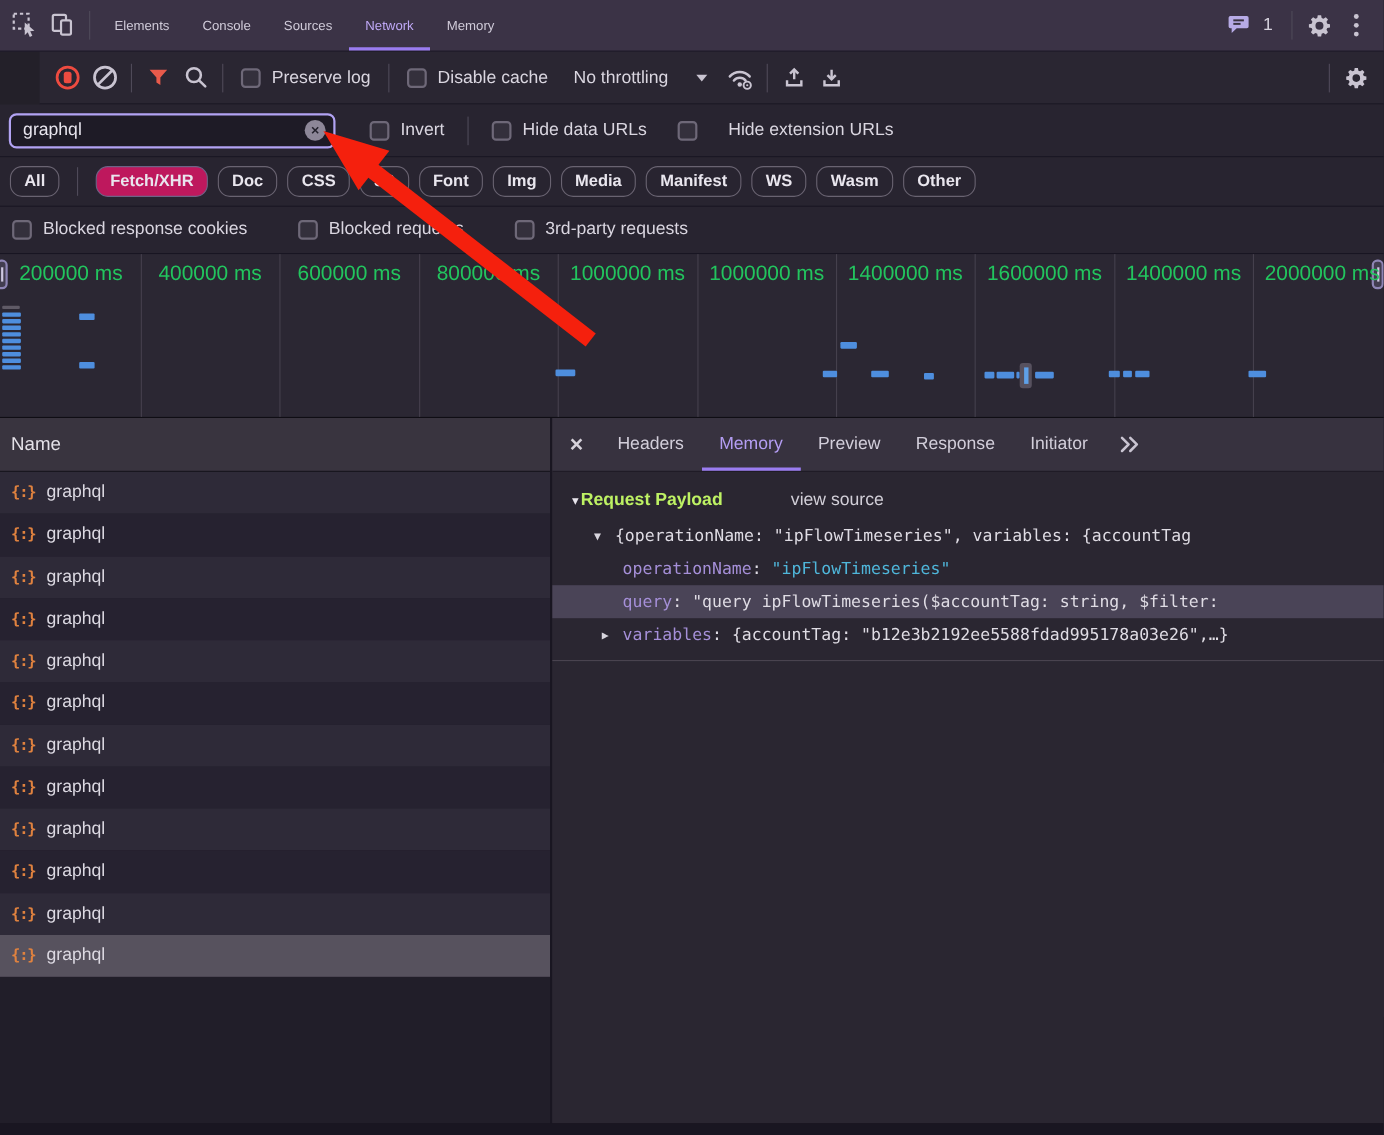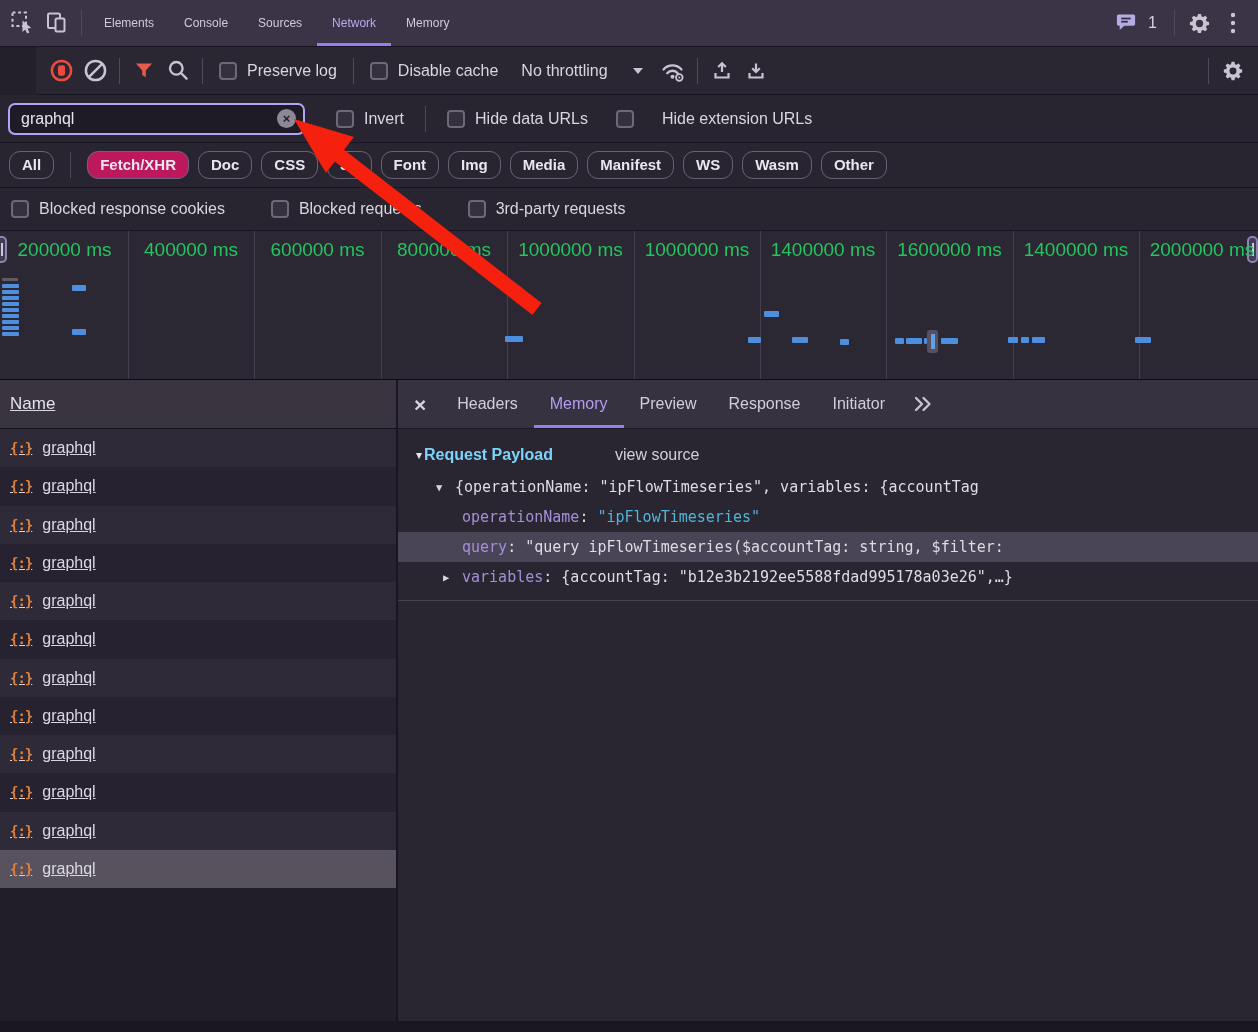--- a/index.html
+++ b/index.html
@@ -49,38 +49,38 @@
   .tick { position:absolute; top:8px; transform:translateX(-50%); font-size:19px; color:#22c55e; white-space:nowrap; }
   .mark { position:absolute; border-radius:1px; }
   .mark.gray { background:#5f5a66 !important; }
   .marker-box { position:absolute; background:#57515f; border-radius:3px; display:flex; align-items:center; justify-content:center; }
   .marker-box i { display:block; width:4px; height:15px; background:#5fa0e8; }
   .handle { position:absolute; top:5px; width:11px; height:27px; background:#423d50; border:2px solid #8e85b5; border-radius:5px; display:flex; align-items:center; justify-content:center; }
   .handle i { width:2px; height:13px; background:#cfc8e2; }
 
   
   .main { position:absolute; top:380px; left:0; right:0; bottom:0; display:flex; }
-  .left-pane { width:398px; flex:none; background:#211e29; border-right:2px solid #191621; display:flex; flex-direction:column;text-decoration:underline; }
+  .left-pane { width:502px; flex:none; background:#211e29; border-right:2px solid #191621; display:flex; flex-direction:column; }
   .list-header { height:49px; background:#39343f; border-bottom:1px solid #15131b; display:flex; align-items:center; padding:0 10px; font-size:17px; color:#e4e1e8; flex:none; }
   .req-row { height:38.25px; display:flex; align-items:center; padding:0 10px; font-size:16px; color:#dcd9e2; flex:none; }
   .req-row.odd { background:#2e2a38; }
   .req-row.even { background:#262230; }
   .req-row.selected { background:#57525e; }
   .braces { font-family:"DejaVu Sans Mono", monospace; color:#e0823f; font-weight:bold; font-size:14px; letter-spacing:-1px; margin-right:10px; }
 
   .right-pane { flex:1; min-width:0; background:#2a2631; display:flex; flex-direction:column; overflow:hidden; }
   .det-tabs { height:49px; background:#37323f; border-bottom:1px solid #1d1a24; display:flex; align-items:center; flex:none; }
   .close-x { padding:0 15px 0 16px; font-size:21px; font-weight:bold; color:#d6d2db; line-height:1; }
   .det-tab { height:100%; display:flex; align-items:center; padding:0 16px; font-size:16px; color:#d2ceda; white-space:nowrap; }
   .det-tab.active { color:#b49df3; box-shadow: inset 0 -3px 0 #9a7cf0; }
   .det-more { padding:0 12px; display:flex; align-items:center; }
 
   .payload-header { display:flex; align-items:center; padding:17px 0 8px 18px; }
   .tri-down { font-size:12px; color:#e8e5ec; margin-right:2px; }
-  .section-title { font-weight:bold; font-size:16px; color:#7dd3fc; }
+  .section-title { font-weight:bold; font-size:16px; color:#bef264; }
   .view-source { margin-left:62px; font-size:16px; color:#d2cfd8; }
   .code-line { height:30px; line-height:30px; font-family:"DejaVu Sans Mono", monospace; font-size:15px; white-space:nowrap; overflow:hidden; color:#dfdce4; }
   .code-line.hl { background:#4a4457; }
   .tri { display:inline-block; font-size:10.5px; color:#d8d5de; width:19px; vertical-align:1px; }
   .k { color:#a58fd8; } .s { color:#4fb6da; } .p { color:#dfdce4; }
   .h-sep { border-top:1px solid #49434f; margin-top:8px; }
 
   .bottom-strip { position:absolute; left:0; right:0; bottom:0; height:11px; background:#191621; z-index:5; }
   .arrow { position:absolute; inset:0; z-index:60; pointer-events:none; }
   svg { display:block; }

